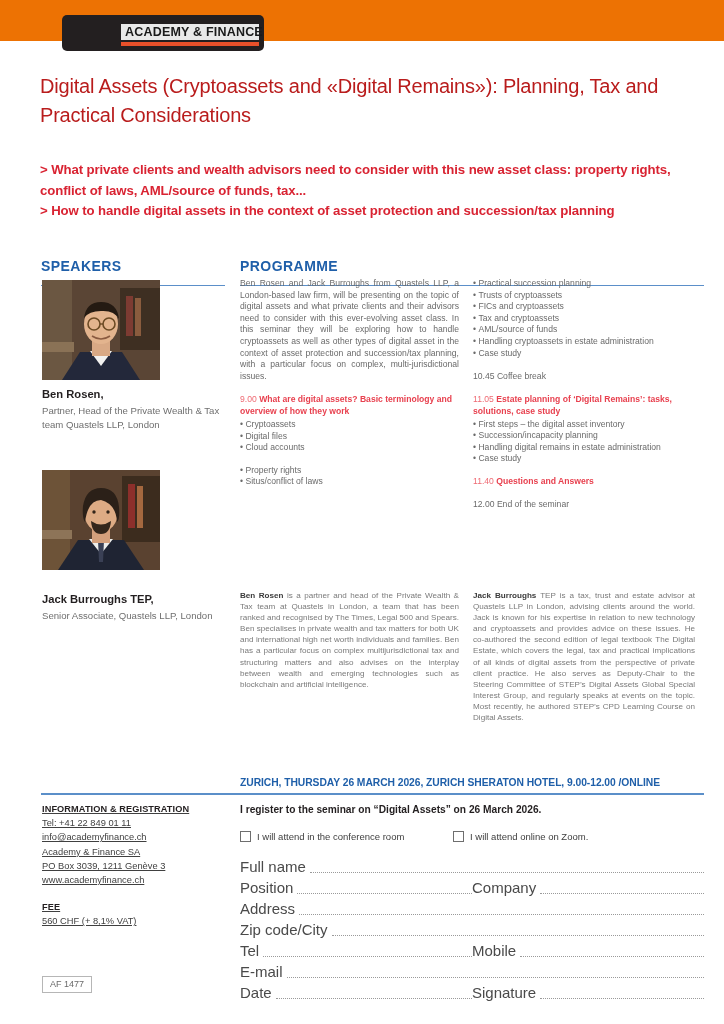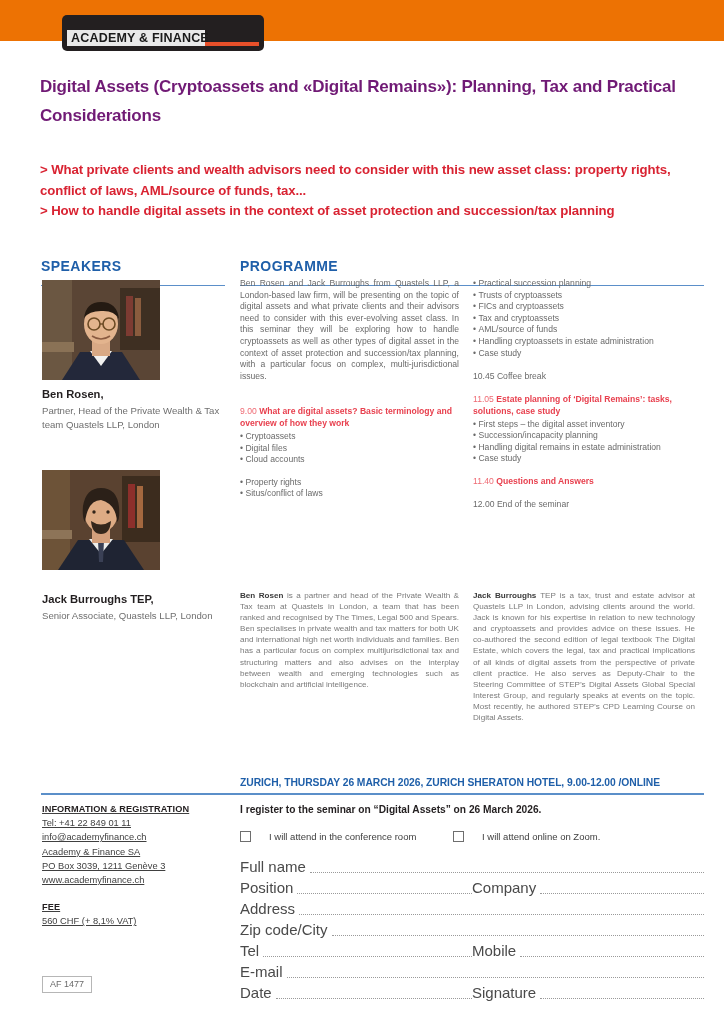--- a/index.html
+++ b/index.html
@@ -25,21 +25,21 @@
   }
   .logo {
     position: absolute;
     left: 62px; top: 15px;
     width: 202px; height: 36px;
     background: #231f20;
     border-radius: 5px;
     box-sizing: border-box;
     padding: 4px 5px 5px 5px;
     display: flex;
-    flex-direction: row;
+    flex-direction: column;
     justify-content: flex-end;
     align-items: flex-end;
   }
   .logo-plate {
     width: 138px;
     background: #e9e9e9;
     text-align: center;
     padding: 2px 4px 1px 4px;
     box-sizing: border-box;
   }
@@ -56,24 +56,24 @@
     height: 4px;
     background: #E8502A;
     margin-top: 2px;
   }
 
   
   .title {
     position: absolute;
     left: 40px; top: 72px;
     width: 660px;
-    font-size: 17px;
-    font-weight: bold;
+    font-size: 20px;
+    font-weight: normal;
     line-height: 29px;
-    color: #701a75;
+    color: #b91c1c;
     letter-spacing: -0.2px;
   }
 
   
   .subhead {
     position: absolute;
     left: 40px; top: 160px;
     width: 665px;
     font-size: 13.2px;
     font-weight: bold;
@@ -129,21 +129,21 @@
   
   .prog-col {
     position: absolute;
     font-size: 8.6px;
     line-height: 11.6px;
     color: #6a6a6a;
   }
   #prog-left  { left: 240px; top: 278px; width: 219px; }
   #prog-right { left: 473px; top: 278px; width: 222px; }
 
-  .prog-intro { text-align: justify; margin: 0 0 24px 0; }
+  .prog-intro { text-align: justify; margin: 0 0 12px 0; }
   .prog-session { margin: 0 0 11px 0; }
   .prog-title {
     color: #E8414F;
     font-weight: bold;
     display: block;
     line-height: 11.8px;
     margin-bottom: 1px;
   }
   .prog-title .tm { font-weight: normal; color: #EF6A73; }
   .prog-bullets { margin: 0; padding: 0; list-style: none; }
@@ -220,21 +220,21 @@
     color: #231f20;
   }
   .checks {
     position: absolute;
     left: 240px; top: 831px;
     width: 464px;
     font-size: 9.5px;
     color: #404040;
     display: flex;
   }
-  .check-item { display: flex; align-items: center; gap: 12px; }
+  .check-item { display: flex; align-items: center; }
   .check-item:first-child { width: 213px; }
   .checkbox {
     width: 9px; height: 9px;
     border: 1px solid #6e6e6e;
     display: inline-block;
     margin-right: 6px;
     background: #fff;
   }
 
   .form {

